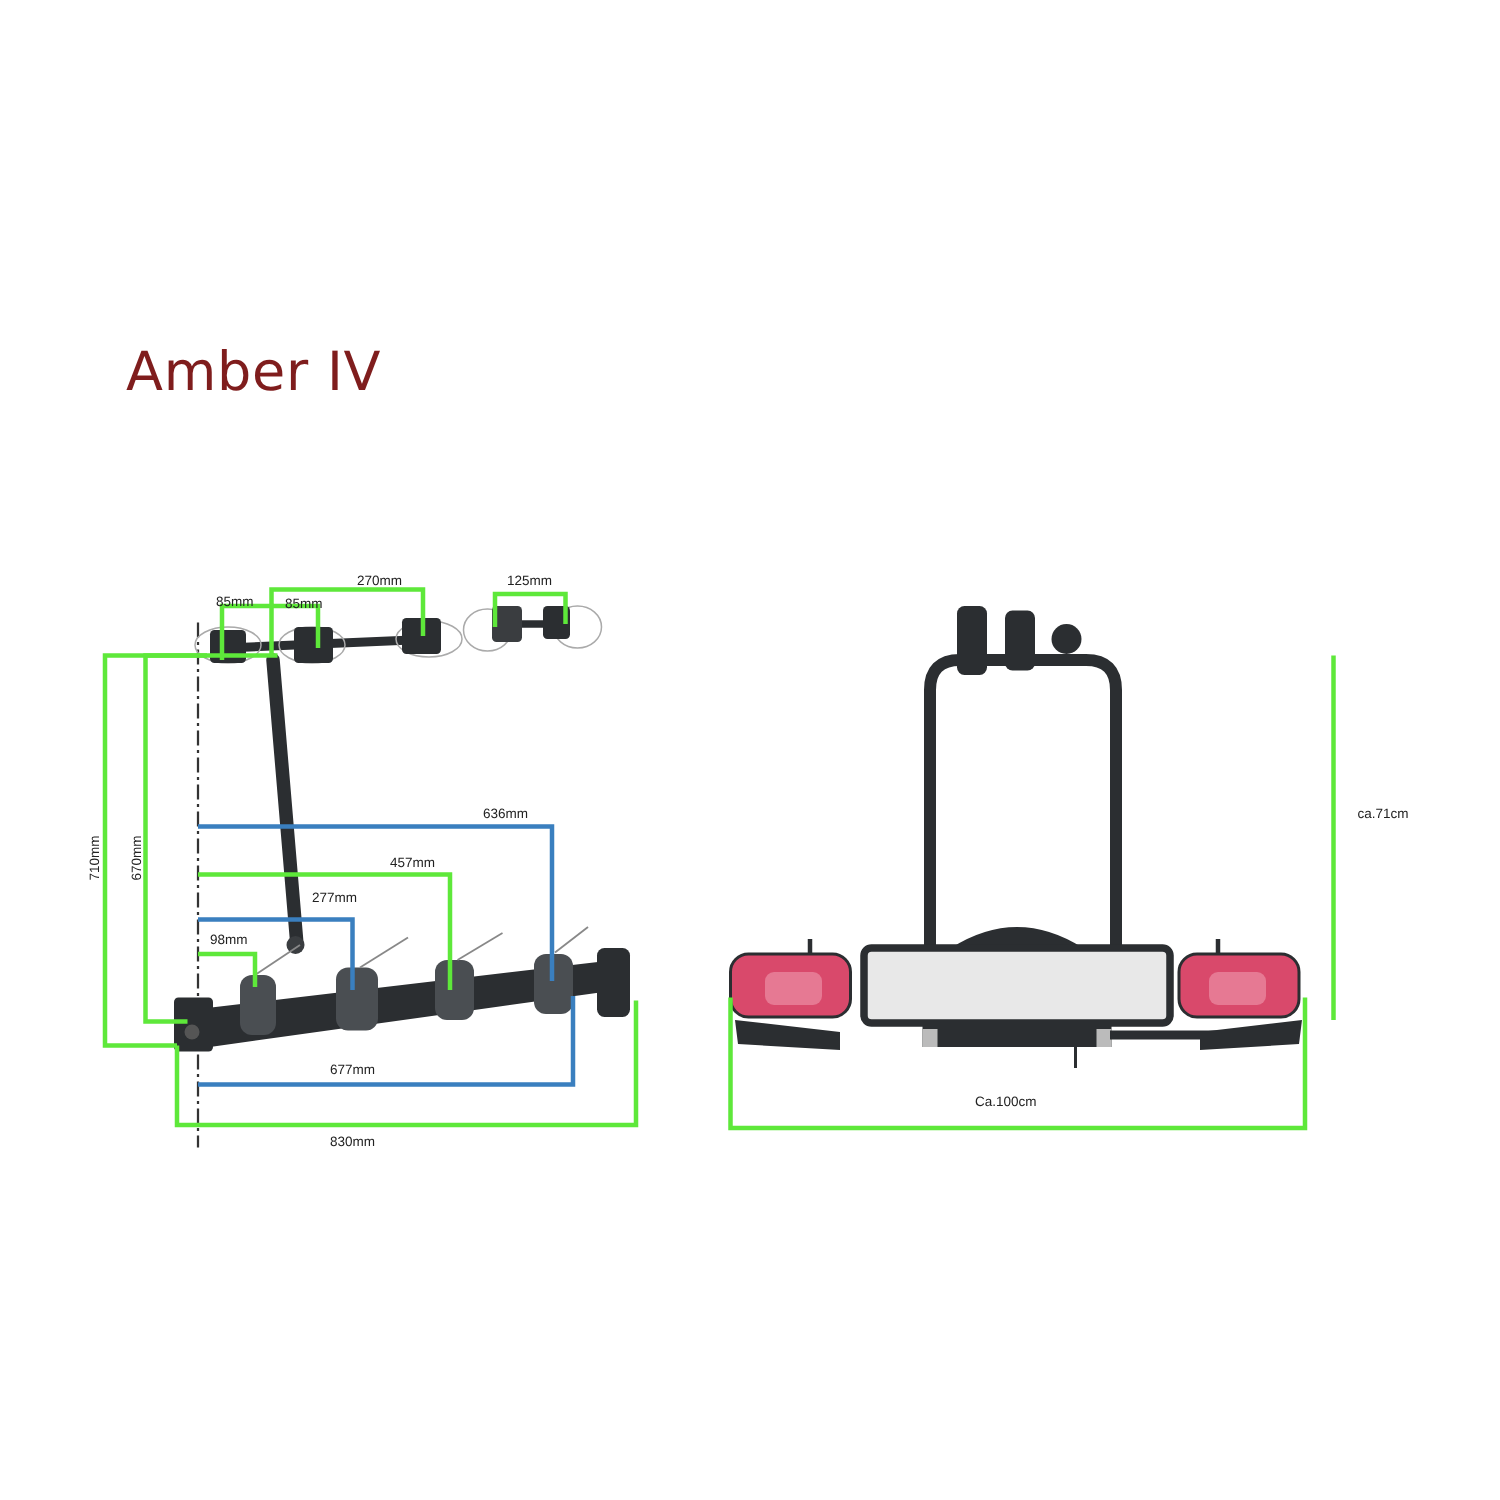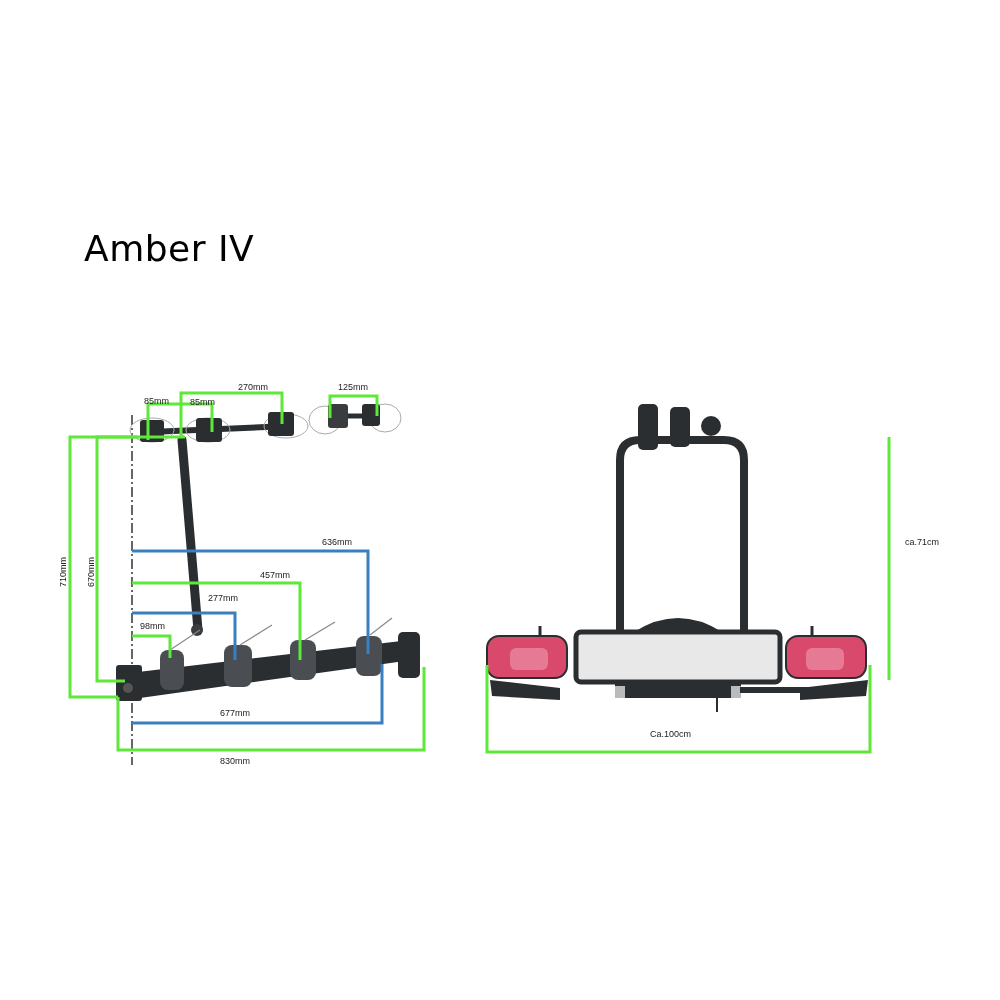--- a/index.html
+++ b/index.html
@@ -1,17 +1,17 @@
 <!DOCTYPE html>
 <html><head>
 <meta charset="utf-8">
 <style>
   html, body { margin:0; padding:0; background:#ffffff; }
   body { width:1000px; height:1000px; position:relative; overflow:hidden; font-family:"DejaVu Sans", sans-serif; }
-  .title { position:absolute; left:84px; top:228px; font-size:36px; color:#000000; font-family:"DejaVu Sans", sans-serif; letter-spacing:0.5px; }
+  .title { position:absolute; left:84px; top:228px; font-size:36px; color:#7f1d1d; font-family:"DejaVu Sans", sans-serif; letter-spacing:0.5px; }
   svg { position:absolute; left:0; top:0; }
   .lbl { font-family:"Liberation Sans", sans-serif; font-size:9px; fill:#222; }
 </style>
 </head>
 <body>
 
 <div class="title">Amber IV</div>
 
 <svg width="1000" height="1000" viewBox="0 0 1000 1000">
 

